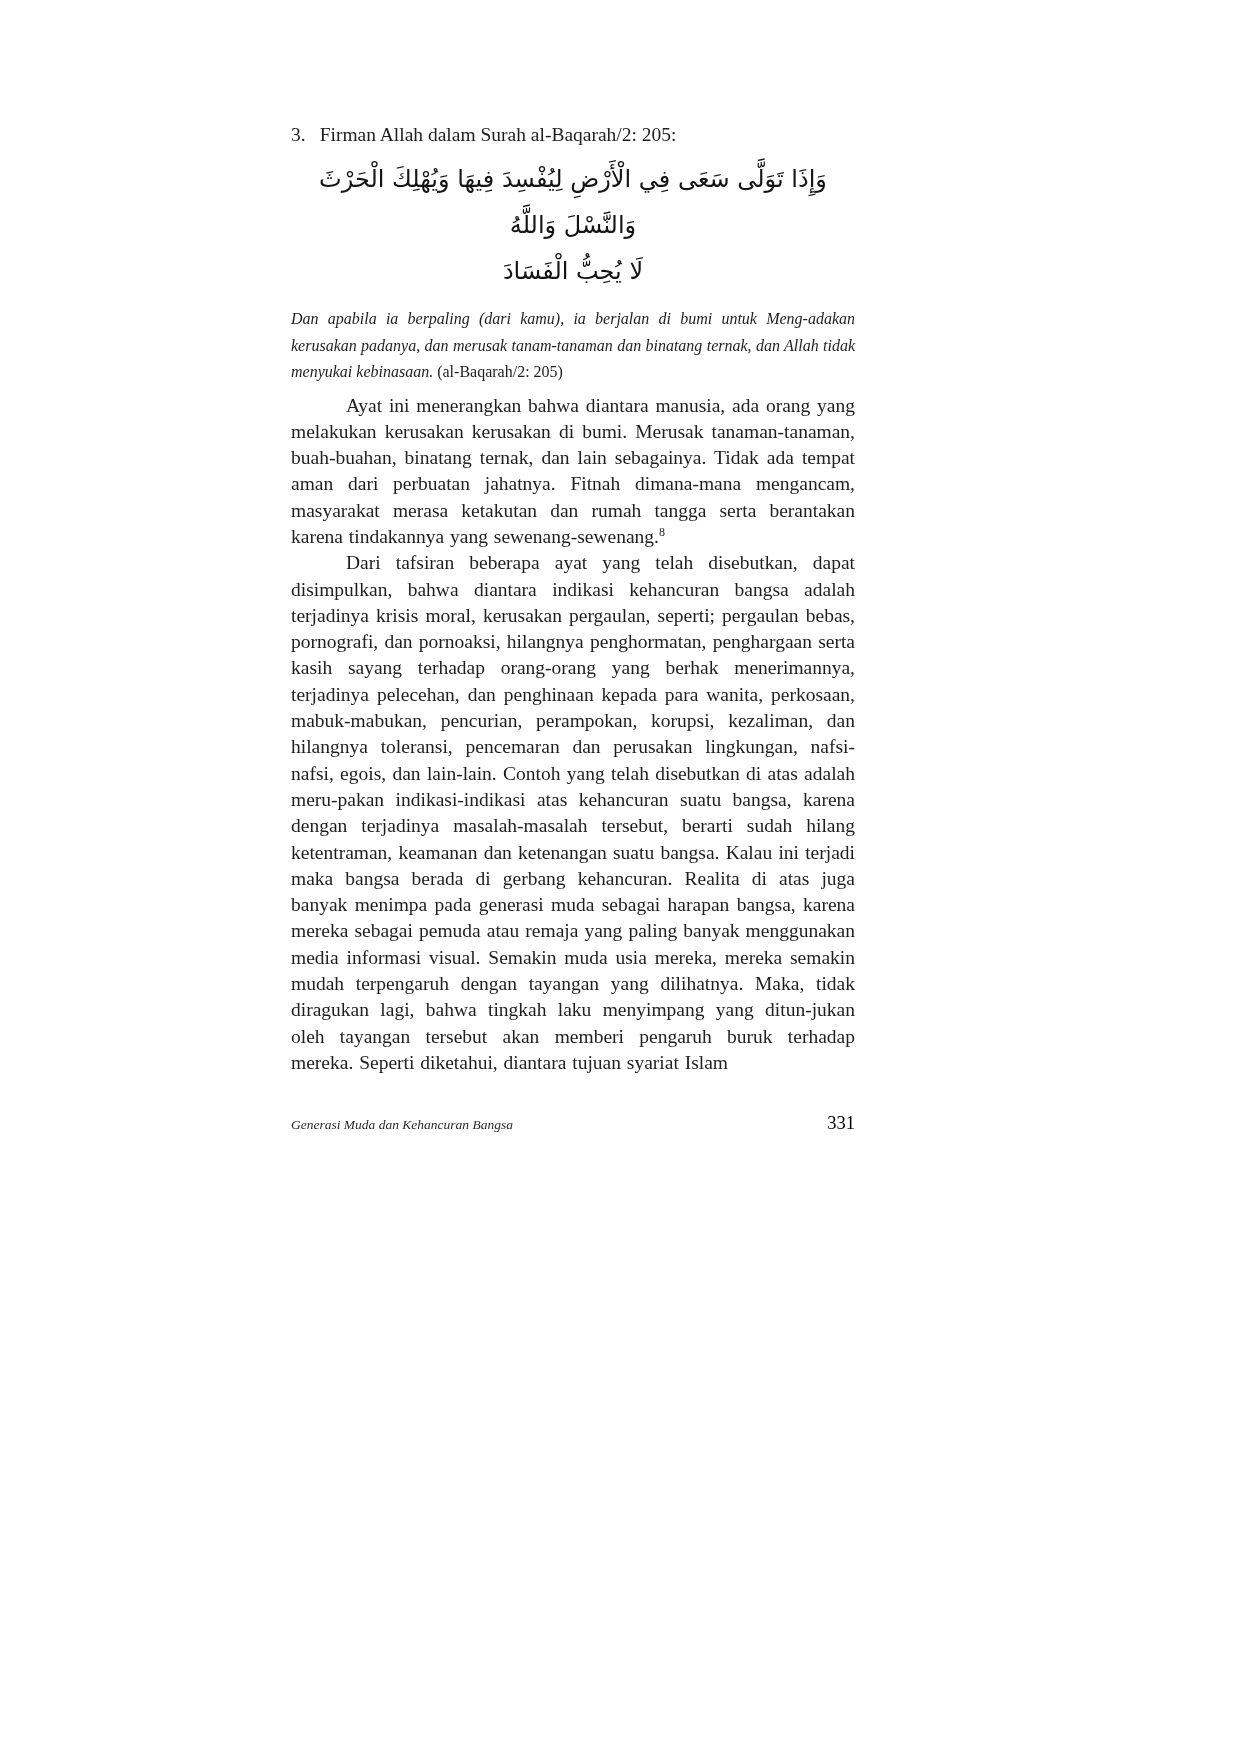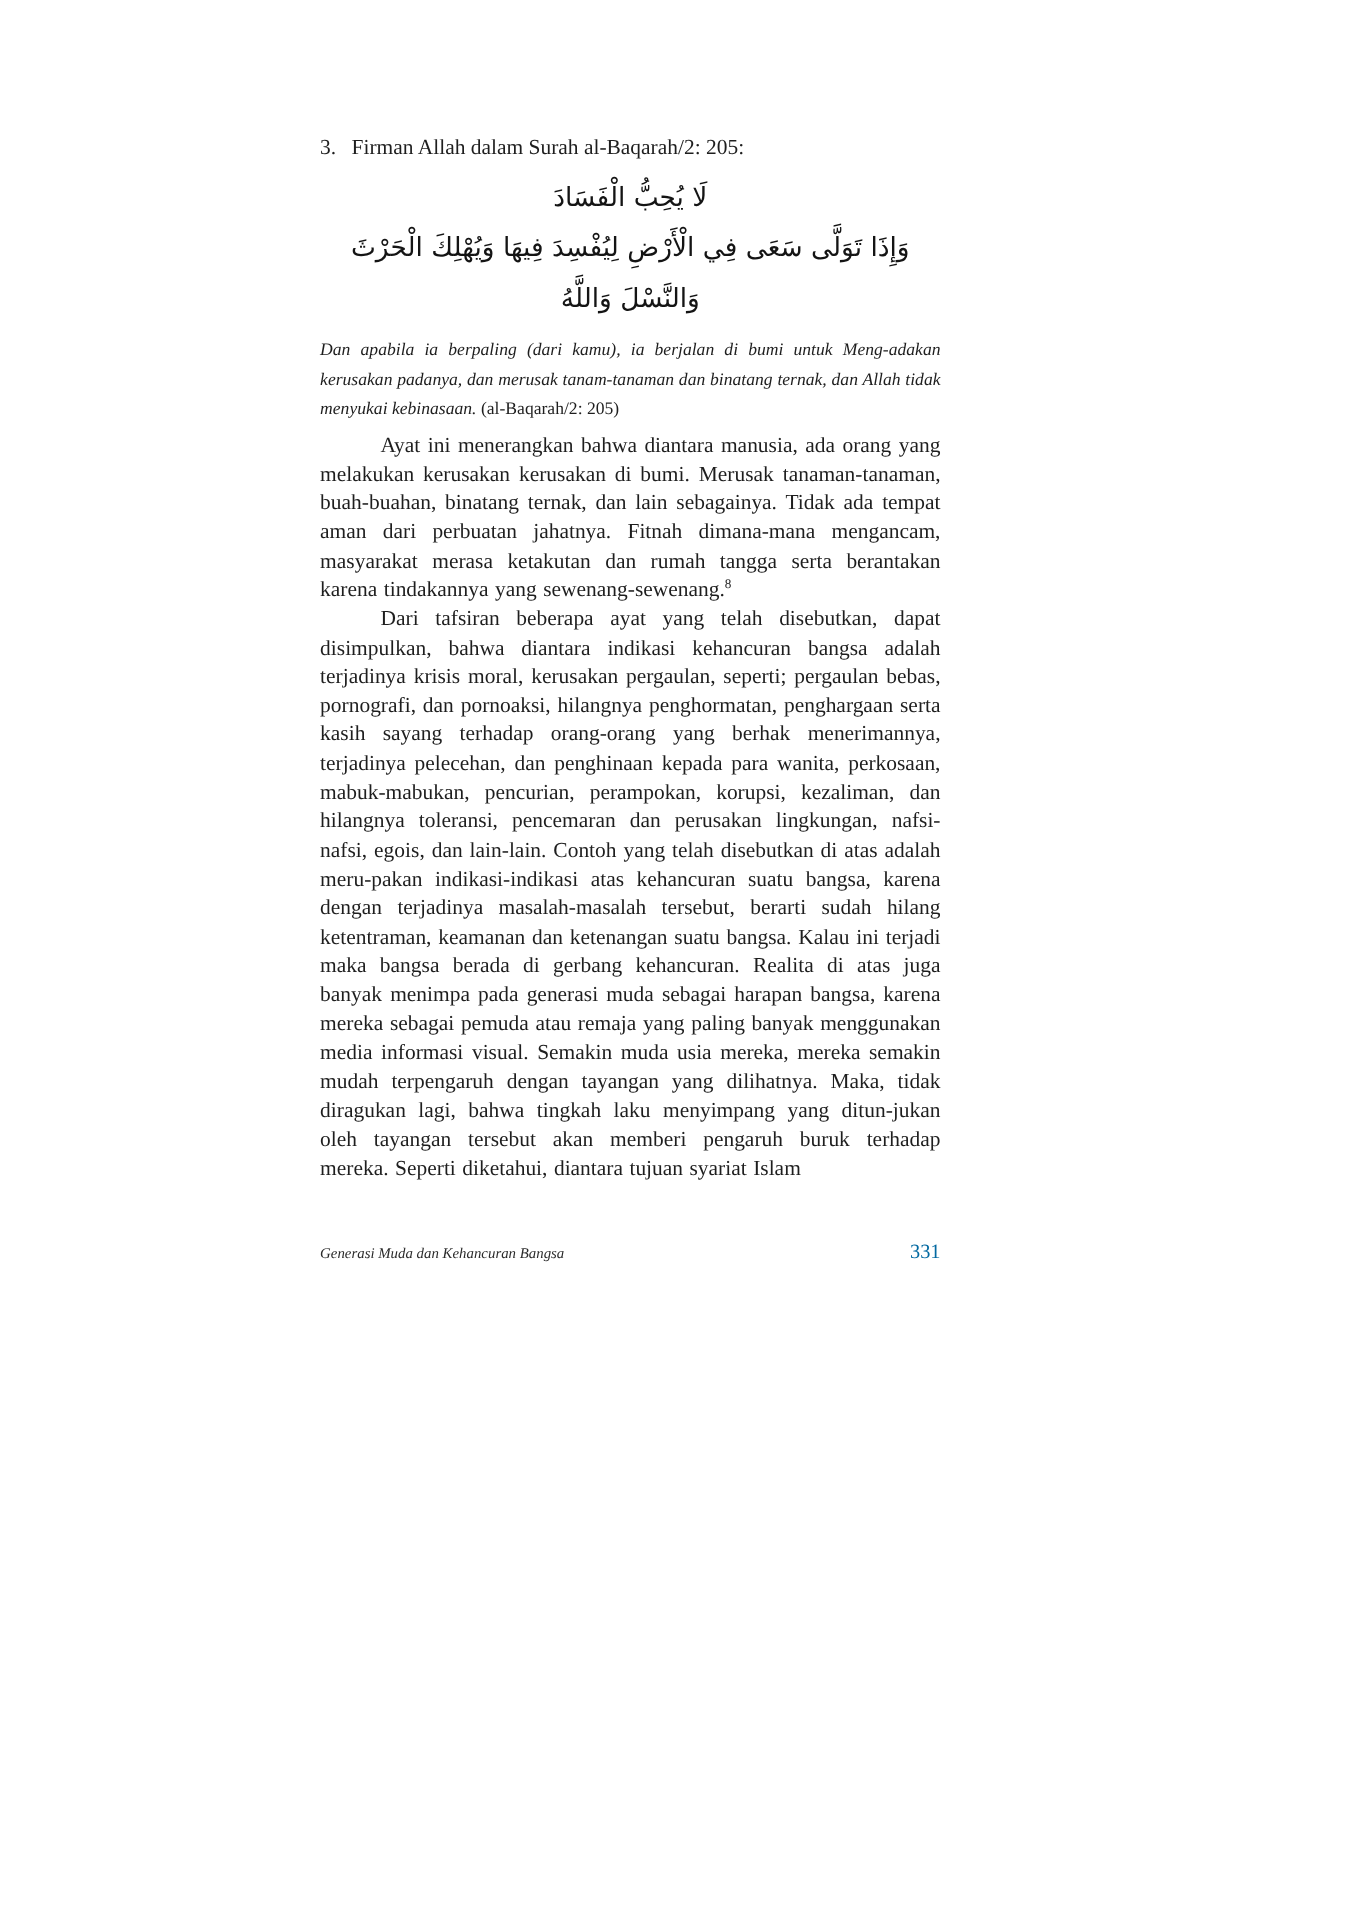--- a/index.html
+++ b/index.html
@@ -60,46 +60,45 @@
     vertical-align: super;
   }
   .footer {
     position: absolute;
     left: 291px;
     top: 1113px;
     width: 564px;
     display: flex;
     justify-content: space-between;
     align-items: baseline;
-    margin-top: 16px;
   }
   .footer-title {
     font-style: italic;
     font-size: 13.5px;
     color: #2a2a2a;
   }
   .page-number {
     font-size: 18.5px;
-    color: #0369a1;
+    color: #000000;
   }
 </style>
 </head>
 <body>
 
 <div class="page">
   <div class="content">
 
     <div class="heading">
       <span class="num">3.</span>
       <span>Firman Allah dalam Surah al-Baqarah/2: 205:</span>
     </div>
 
     <div class="arabic">
+      <div>وَإِذَا تَوَلَّى سَعَى فِي الْأَرْضِ لِيُفْسِدَ فِيهَا وَيُهْلِكَ الْحَرْثَ وَالنَّسْلَ وَاللَّهُ</div>
       <div>لَا يُحِبُّ الْفَسَادَ</div>
-      <div>وَإِذَا تَوَلَّى سَعَى فِي الْأَرْضِ لِيُفْسِدَ فِيهَا وَيُهْلِكَ الْحَرْثَ وَالنَّسْلَ وَاللَّهُ</div>
     </div>
 
     <p class="translation"><span>Dan apabila ia berpaling (dari kamu), ia berjalan di bumi untuk Meng-adakan kerusakan padanya, dan merusak tanam-tanaman dan binatang ternak, dan Allah tidak menyukai kebinasaan.</span><span class="ref"> (al-Baqarah/2: 205)</span></p>
 
     <p class="body-para"><span>Ayat ini menerangkan bahwa diantara manusia, ada orang yang melakukan kerusakan kerusakan di bumi. Merusak tanaman-tanaman, buah-buahan, binatang ternak, dan lain sebagainya. Tidak ada tempat aman dari perbuatan jahatnya. Fitnah dimana-mana mengancam, masyarakat merasa ketakutan dan rumah tangga serta berantakan karena tindakannya yang sewenang-sewenang.</span><sup>8</sup></p>
 
     <p class="body-para"><span>Dari tafsiran beberapa ayat yang telah disebutkan, dapat disimpulkan, bahwa diantara indikasi kehancuran bangsa adalah terjadinya krisis moral, kerusakan pergaulan, seperti; pergaulan bebas, pornografi, dan pornoaksi, hilangnya penghormatan, penghargaan serta kasih sayang terhadap orang-orang yang berhak menerimannya, terjadinya pelecehan, dan penghinaan kepada para wanita, perkosaan, mabuk-mabukan, pencurian, perampokan, korupsi, kezaliman, dan hilangnya toleransi, pencemaran dan perusakan lingkungan, nafsi-nafsi, egois, dan lain-lain. Contoh yang telah disebutkan di atas adalah meru-pakan indikasi-indikasi atas kehancuran suatu bangsa, karena dengan terjadinya masalah-masalah tersebut, berarti sudah hilang ketentraman, keamanan dan ketenangan suatu bangsa. Kalau ini terjadi maka bangsa berada di gerbang kehancuran. Realita di atas juga banyak menimpa pada generasi muda sebagai harapan bangsa, karena mereka sebagai pemuda atau remaja yang paling banyak menggunakan media informasi visual. Semakin muda usia mereka, mereka semakin mudah terpengaruh dengan tayangan yang dilihatnya. Maka, tidak diragukan lagi, bahwa tingkah laku menyimpang yang ditun-jukan oleh tayangan tersebut akan memberi pengaruh buruk terhadap mereka. Seperti diketahui, diantara tujuan syariat Islam</span></p>
 
   </div>
 

